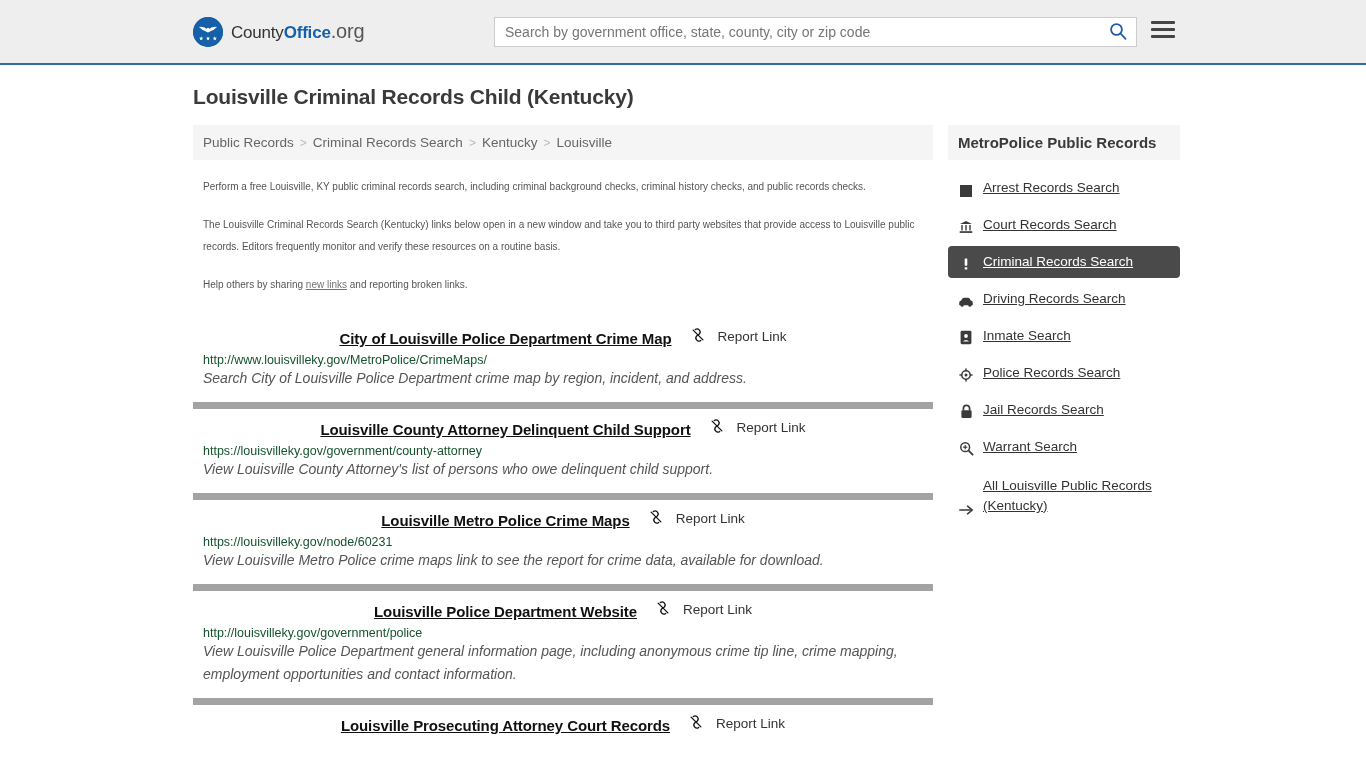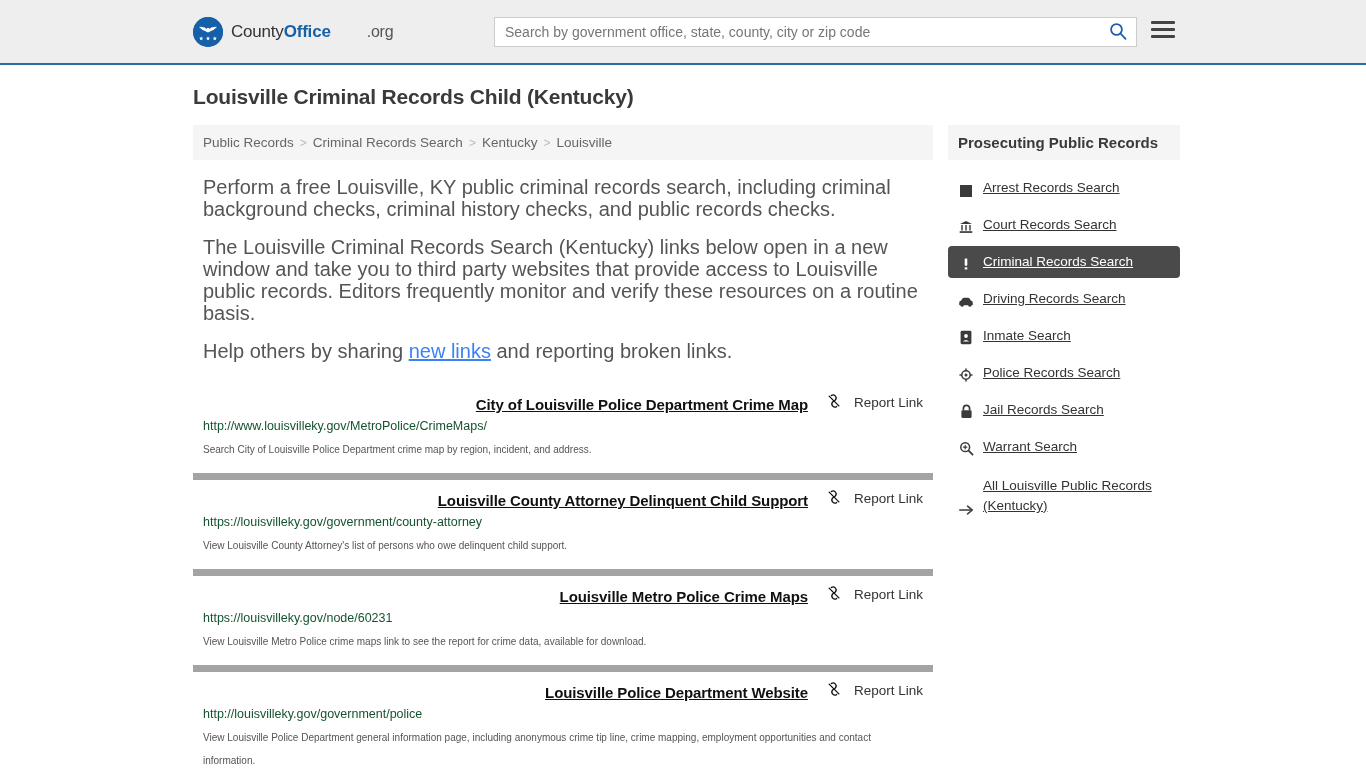--- a/index.html
+++ b/index.html
@@ -36,21 +36,21 @@
   }
   .logo-mark svg { position: absolute; top: 0; left: 0; }
   .logo-text {
     margin-left: 8px;
     font-size: 17px;
     color: #333333;
     letter-spacing: -0.2px;
     white-space: nowrap;
   }
   .logo-text .bold { font-weight: bold; color: #1560a8; }
-  .logo-text .org { color: #555555; font-size: 16px; margin-left: 36px; }
+  .logo-text .org { color: #555555; font-size: 20px; }
 
   .search-box {
     position: absolute;
     left: 494px;
     top: 17px;
     width: 643px;
     height: 30px;
     background: #ffffff;
     border: 1px solid #cccccc;
     display: flex;
@@ -124,44 +124,44 @@
     text-decoration: none;
   }
   .breadcrumb .sep {
     color: #bbbbbb;
     margin: 0 6px;
     font-size: 12px;
   }
 
   
   .intro p {
-    font-size: 20px;
+    font-size: 10px;
     color: #555555;
     line-height: 22px;
     margin: 16px 0 0 0;
     padding: 0 8px 0 10px;
   }
   .intro p a {
-    color: #3b82f6;
+    color: #737373;
     text-decoration: underline;
     text-align: center;
   }
 
   
   .results { margin-top: 22px; }
   .result {
     border-top: 7px solid #a3a3a3;
     padding: 10px 10px 12px 10px;
     position: relative;
   }
   .result:first-child { border-top: none; }
   .result-head {
     display: flex;
     align-items: baseline;
-    justify-content: flex-end;
+    justify-content: center;
   }
   .result-title {
     font-size: 15px;
     font-weight: bold;
     color: #111111;
     text-decoration: underline;
     letter-spacing: -0.1px;
   }
   .report-link {
     display: flex;
@@ -177,24 +177,24 @@
     top: -1px;
   }
   .result-url {
     display: block;
     font-size: 12.5px;
     color: #14532d;
     margin-top: 6px;
     text-decoration: none;
   }
   .result-desc {
-    font-size: 10px;
+    font-size: 14px;
     color: #555555;
     line-height: 23px;
-    margin-top: 5px;
+    font-style: italic;
   }
 
   
   .side-title {
     background: #f5f5f5;
     height: 35px;
     display: flex;
     align-items: center;
     padding: 0 10px;
     font-size: 15px;
@@ -387,21 +387,21 @@
               <span>Report Link</span>
             </a>
           </div>
 
         </div>
 
       </div>
     </div>
 
     <div class="side-col">
-      <div class="side-title">Prosecuting Public Records</div>
+      <div class="side-title">MetroPolice Public Records</div>
 
       <div class="side-list">
 
         <a class="side-item" href="#">
           <span class="ico">
             <span class="ico-square"></span>
           </span>
           <span class="lbl">Arrest Records Search</span>
         </a>
 

